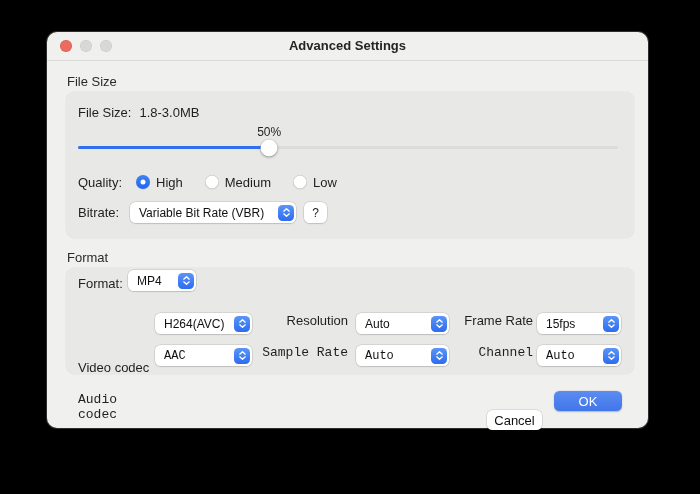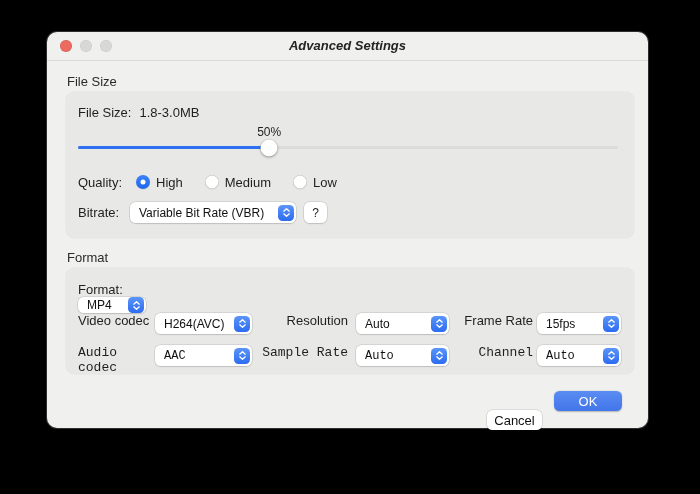--- a/index.html
+++ b/index.html
@@ -11,21 +11,20 @@
   .window{
     position:absolute;left:47px;top:32px;width:601px;height:396px;
     background:#f0f0ee;border-radius:10px;
     box-shadow:0 0 0 1px rgba(255,255,255,0.18), 0 14px 34px rgba(0,0,0,0.65);
   }
   
   .titlebar{
     position:absolute;left:0;top:0;right:0;height:28px;
     border-bottom:1px solid rgba(0,0,0,0.09);
     border-radius:10px 10px 0 0;
-    font-style:italic;
   }
   .traffic{position:absolute;left:13px;top:8px;display:flex;gap:8px;}
   .tl{width:12px;height:12px;border-radius:50%;}
   .tl.red{background:#ec6a5e;box-shadow:inset 0 0 0 0.5px rgba(0,0,0,0.15);}
   .tl.gray{background:#d8d8d6;box-shadow:inset 0 0 0 0.5px rgba(0,0,0,0.08);}
   .title{
     position:absolute;left:0;right:0;top:0;height:28px;line-height:28px;
     text-align:center;font-size:13px;font-weight:bold;color:#242424;pointer-events:none;
   }
   
@@ -86,29 +85,29 @@
   
   .bitrate-row{position:absolute;left:12px;top:110px;height:21px;display:flex;align-items:center;}
   .b-label{width:52px;}
   .popup-bitrate{width:166px;}
   .help-btn{
     width:23px;height:21px;margin-left:8px;background:#fff;border-radius:5.5px;
     box-shadow:0 0 0 0.5px rgba(0,0,0,0.17), 0 1px 1.5px rgba(0,0,0,0.1);
     display:flex;align-items:center;justify-content:center;font-size:12px;color:#222;
   }
   
-  .format-row{position:absolute;left:12px;top:14px;height:21px;display:flex;align-items:flex-start;flex-direction:column;}
+  .format-row{position:absolute;left:12px;top:2px;height:21px;display:flex;align-items:flex-end;}
   .f-label{width:50px;}
   .popup-format{width:68px;}
   .grid-item{position:absolute;height:21px;}
   .grid-label{position:absolute;font-size:13px;color:#1f1f1f;top:3px;}
   .gl-left{text-align:left;}
   .gl-right{text-align:right;}
   .rowA{top:45px;} .rowB{top:77px;font-family:Liberation Mono, monospace;}
-  .c1l{left:12px;width:76px;}
+  .c1l{left:12px;width:76px;margin-top:47px;}
   .c1d{left:89px;width:97px;}
   .c2l{left:196px;width:86px;}
   .c2d{left:290px;width:93px;}
   .c3l{left:376px;width:91px;}
   .c3d{left:471px;width:84px;}
   
   .btn{
     position:absolute;top:359px;height:20px;border-radius:5.5px;font-size:13px;
     display:flex;align-items:center;justify-content:center;
   }

